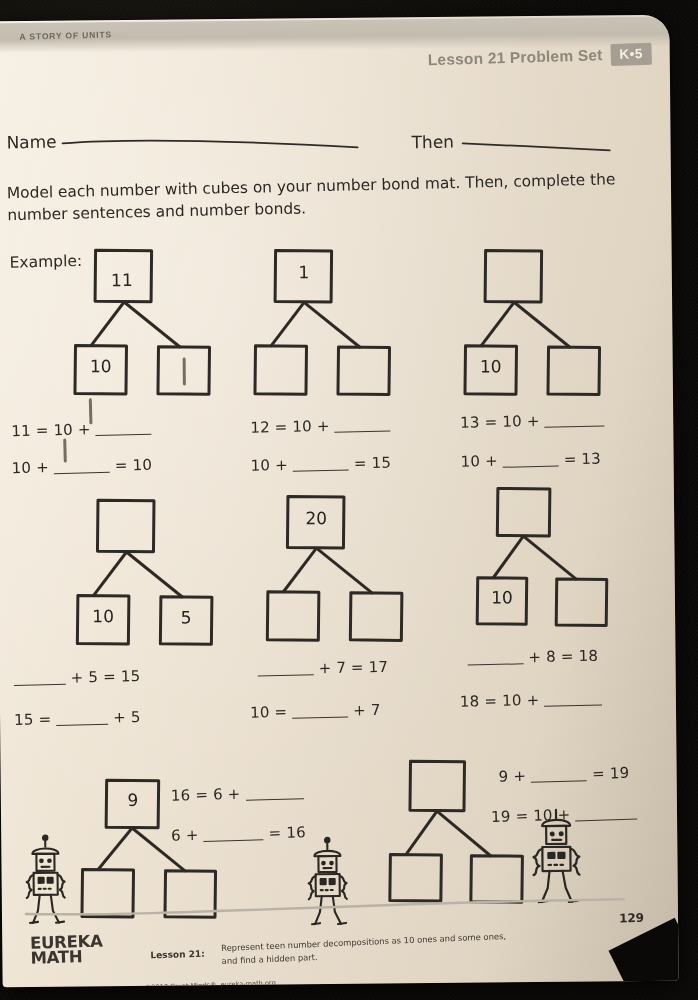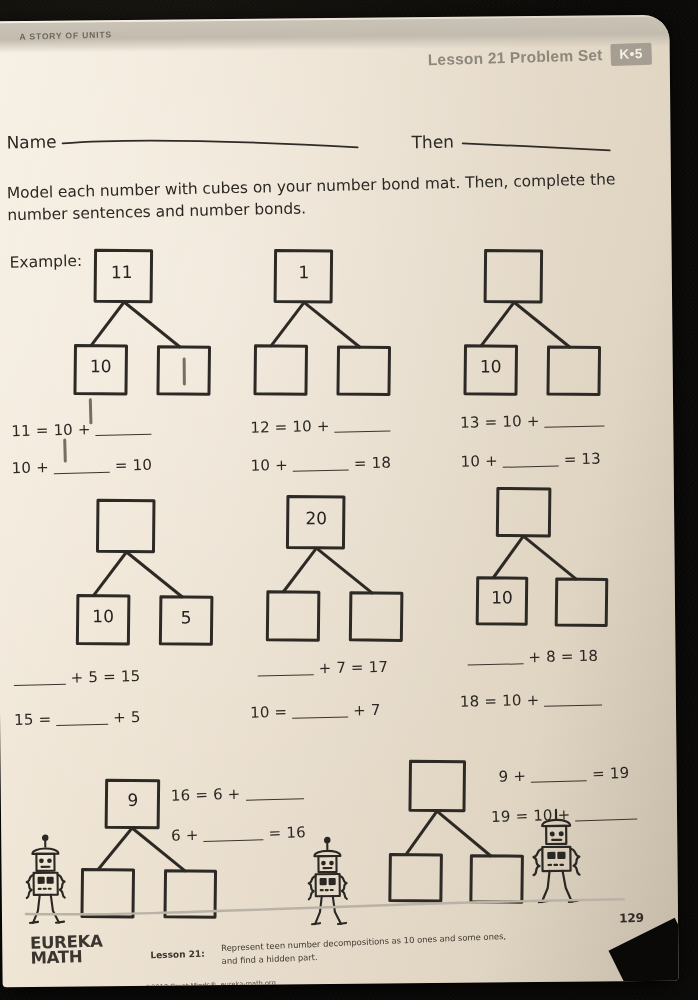--- a/index.html
+++ b/index.html
@@ -203,21 +203,21 @@
       <div class="bondwrap" style="left:78px;top:228px;">
         <svg class="bond" width="160" height="148" viewBox="0 0 160 148">
           <g stroke="#2d2a25" stroke-width="3" fill="none" stroke-linejoin="round">
             <path d="M22 2 L78 3 L77 54 L21 53 Z"></path>
             <path d="M50 54 L16 98"></path>
             <path d="M50 54 L106 100"></path>
             <path d="M1 97 L52 98 L51 146 L0 145 Z"></path>
             <path d="M84 99 L135 100 L134 147 L83 146 Z"></path>
           </g>
         </svg>
-        <div class="boxnum" style="left:22px;top:14px;width:52px;">11</div>
+        <div class="boxnum" style="left:22px;top:22px;width:52px;">11</div>
         <div class="boxnum" style="left:0px;top:108px;width:52px;">10</div>
 
         <div class="pencil" style="left:108px;top:110px;height:28px;"></div>
       </div>
       <div class="eq" style="left:14px;top:400px;transform:rotate(-0.9deg);">
         <span>11 = 10 +</span>
         <span class="blank" style="width:56px;"></span>
         <span></span>
       </div>
       <div class="pencil" style="left:92px;top:378px;height:26px;transform:rotate(-1deg);"></div>
@@ -244,21 +244,21 @@
         <div class="boxnum" style="left:83px;top:110px;width:52px;"></div>
       </div>
       <div class="eq" style="left:253px;top:399px;transform:rotate(-0.7deg);">
         <span>12 = 10 +</span>
         <span class="blank" style="width:56px;"></span>
         <span></span>
       </div>
       <div class="eq" style="left:253px;top:437px;transform:rotate(-0.7deg);">
         <span>10 +</span>
         <span class="blank" style="width:56px;"></span>
-        <span>= 18</span>
+        <span>= 15</span>
       </div>
 
       <div class="bondwrap" style="left:468px;top:232px;">
         <svg class="bond" width="160" height="148" viewBox="0 0 160 148">
           <g stroke="#2d2a25" stroke-width="3" fill="none" stroke-linejoin="round">
             <path d="M22 2 L78 3 L77 54 L21 53 Z"></path>
             <path d="M50 54 L16 98"></path>
             <path d="M50 54 L106 100"></path>
             <path d="M1 97 L52 98 L51 146 L0 145 Z"></path>
             <path d="M84 99 L135 100 L134 147 L83 146 Z"></path>

